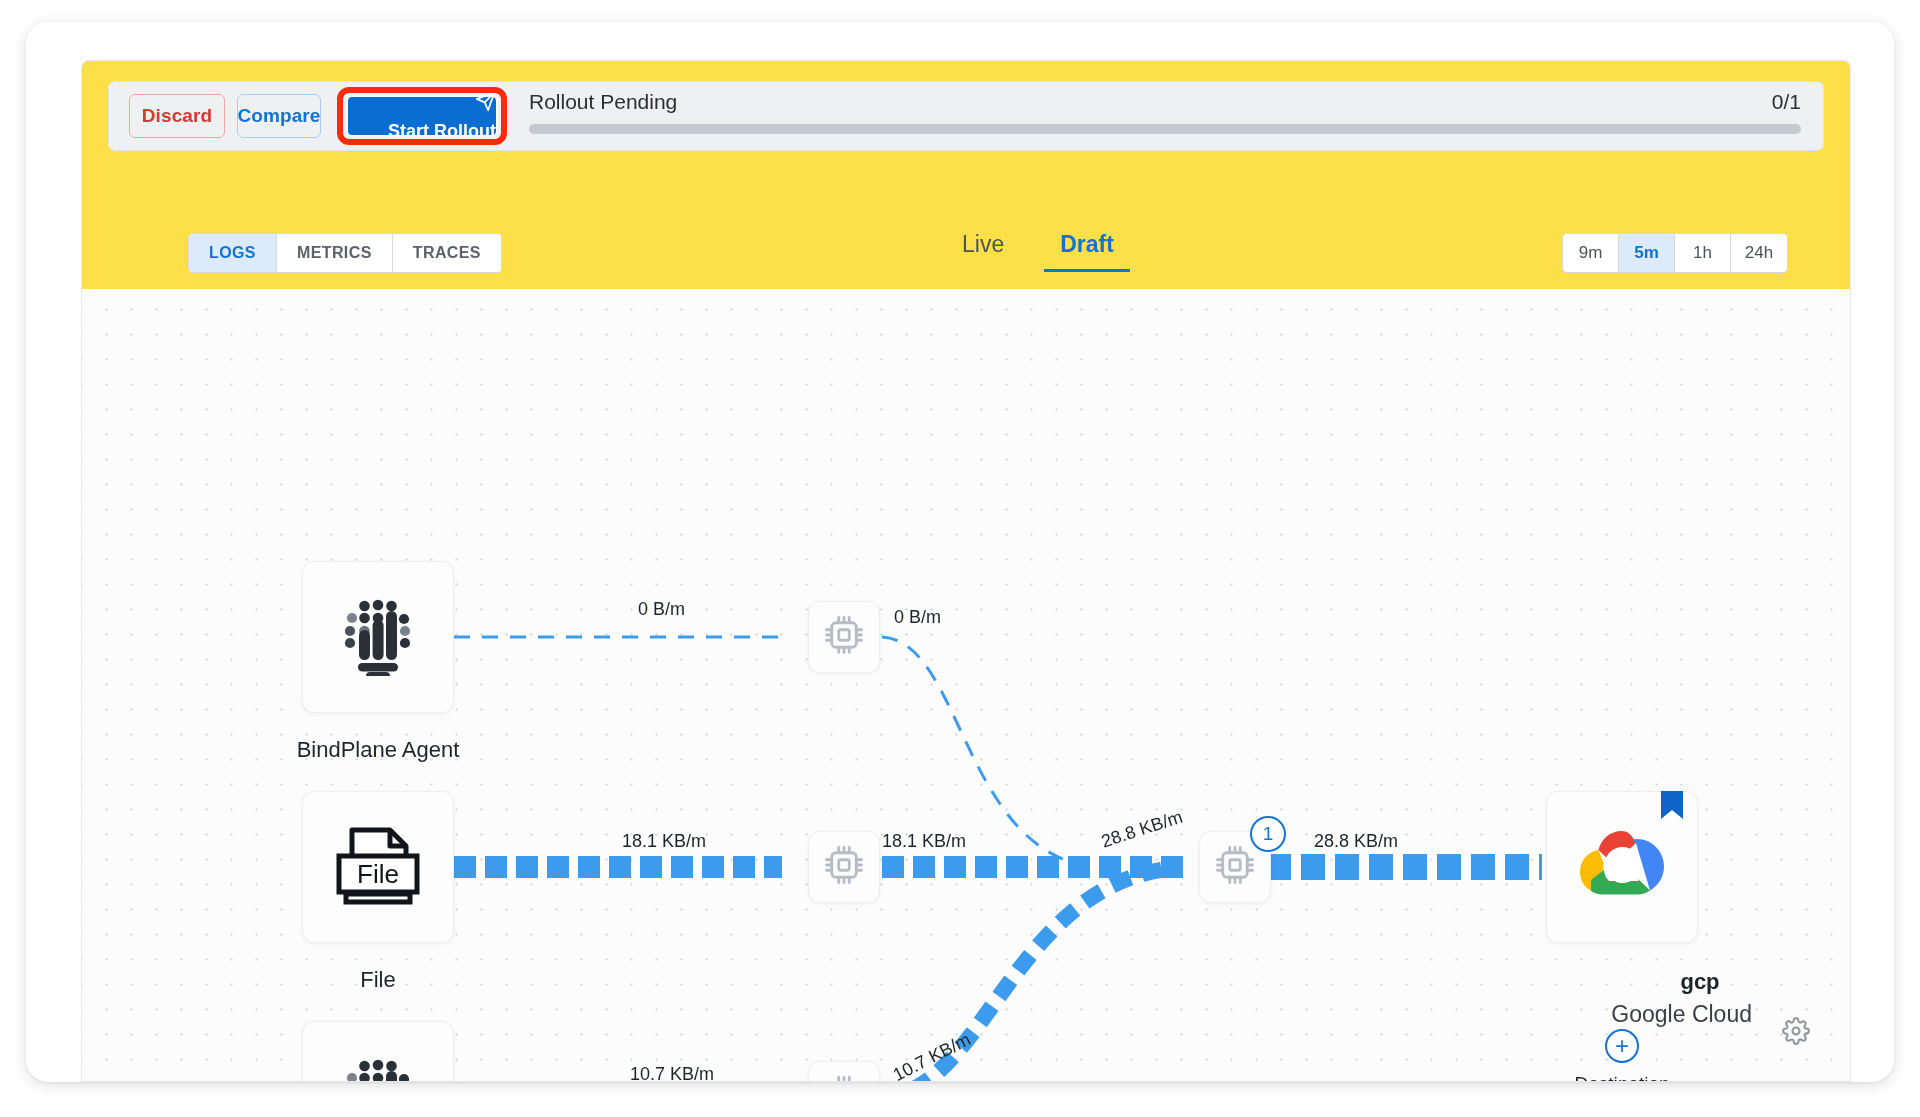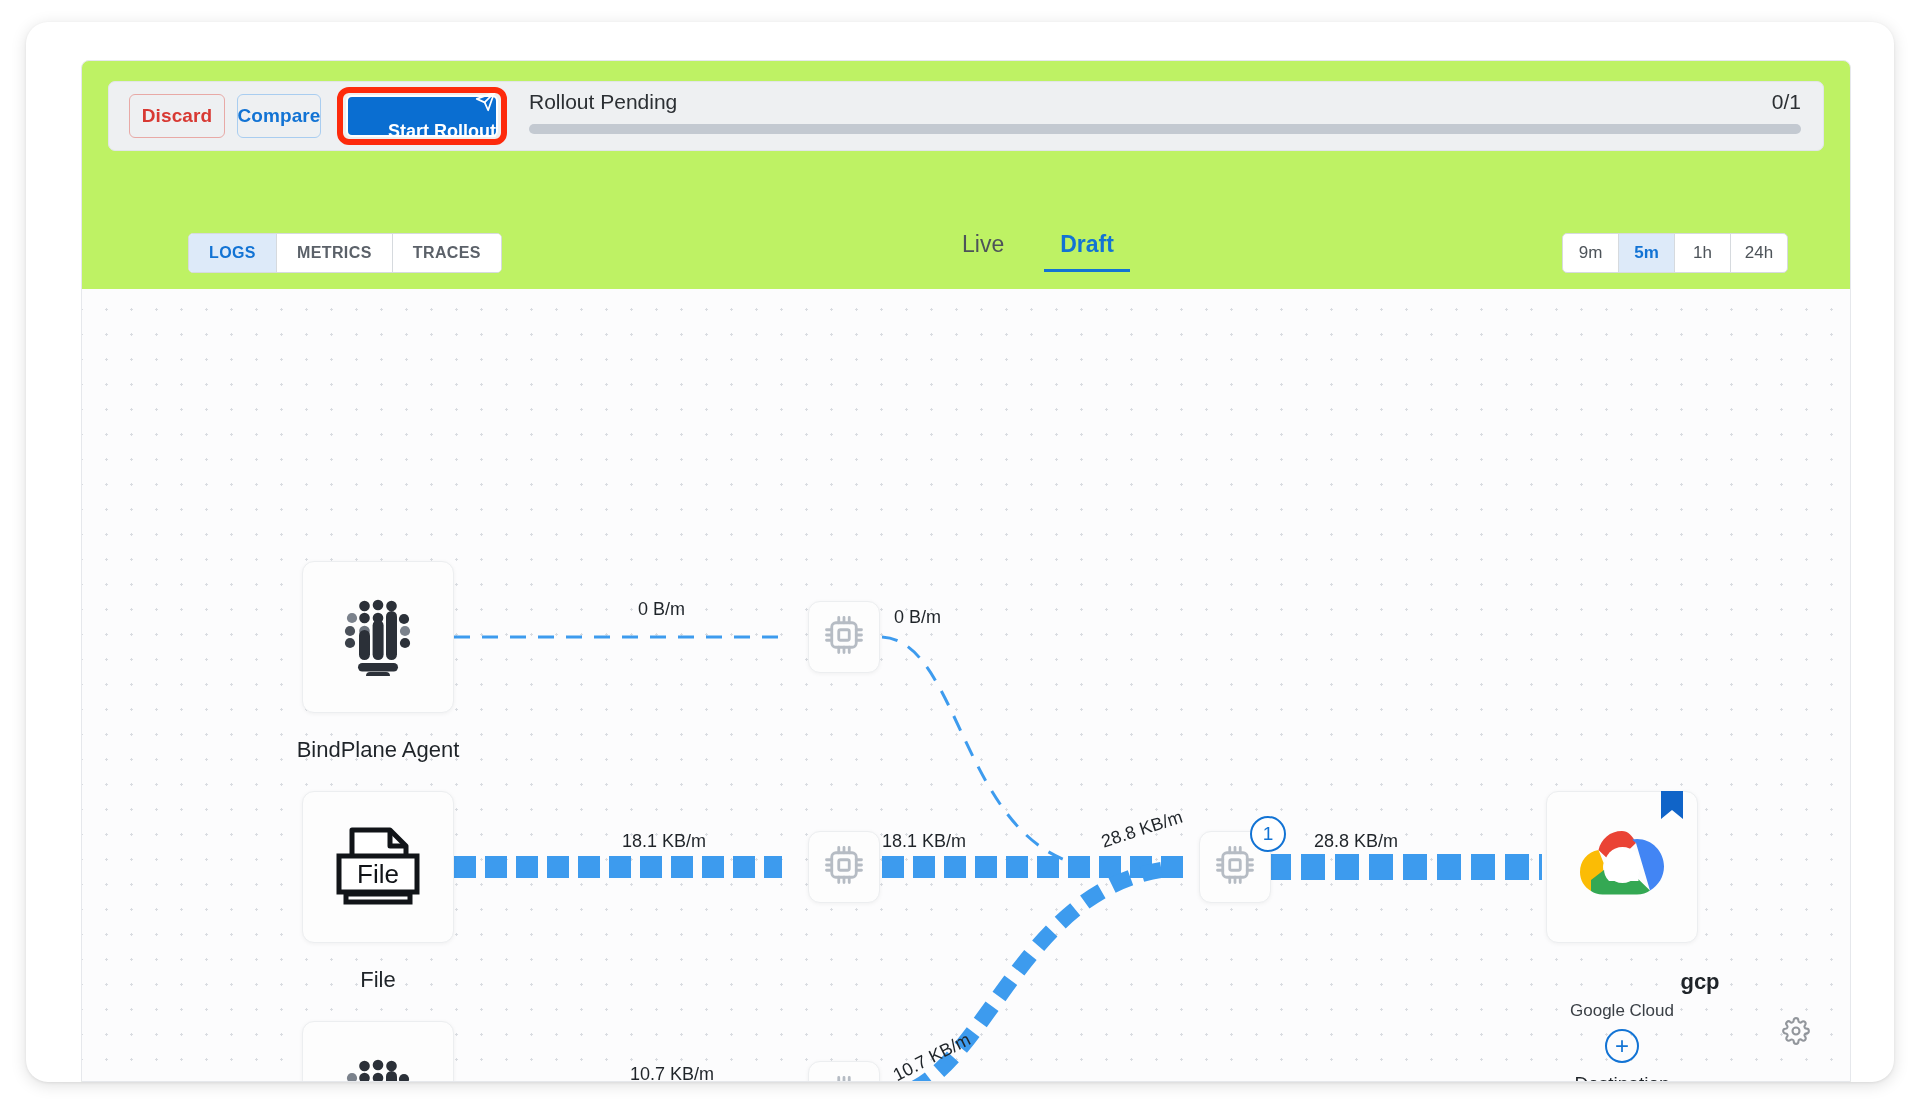--- a/index.html
+++ b/index.html
@@ -16,21 +16,21 @@
     left: 26px; top: 22px;
     width: 1868px; height: 1060px;
     background: #ffffff;
     border-radius: 22px;
     box-shadow: 0 3px 16px rgba(0,0,0,0.13), 0 1px 3px rgba(0,0,0,0.07);
   }
   #inner-panel {
     position: absolute;
     left: 55px; top: 38px;
     width: 1770px; height: 1022px;
-    background: #bef264;
+    background: #fde047;
     border: 1px solid #e6e8ec;
     border-top-left-radius: 8px;
     border-top-right-radius: 8px;
     overflow: hidden;
   }
 
   
   #toolbar {
     position: absolute;
     left: 26px; top: 20px;
@@ -205,22 +205,22 @@
   .node-label {
     position: absolute;
     width: 260px;
     text-align: center;
     font-size: 22px;
     color: #1f2429;
   }
   .node-sublabel {
     position: absolute;
     width: 260px;
-    text-align: center;
-    font-size: 17px;
+    text-align: right;
+    font-size: 23px;
     color: #3b4046;
   }
 
   .proc-node {
     position: absolute;
     width: 72px; height: 72px;
     background: #fdfdfd;
     border: 1px solid #eceef0;
     border-radius: 12px;
     box-shadow: 0 1px 4px rgba(0,0,0,0.05);

